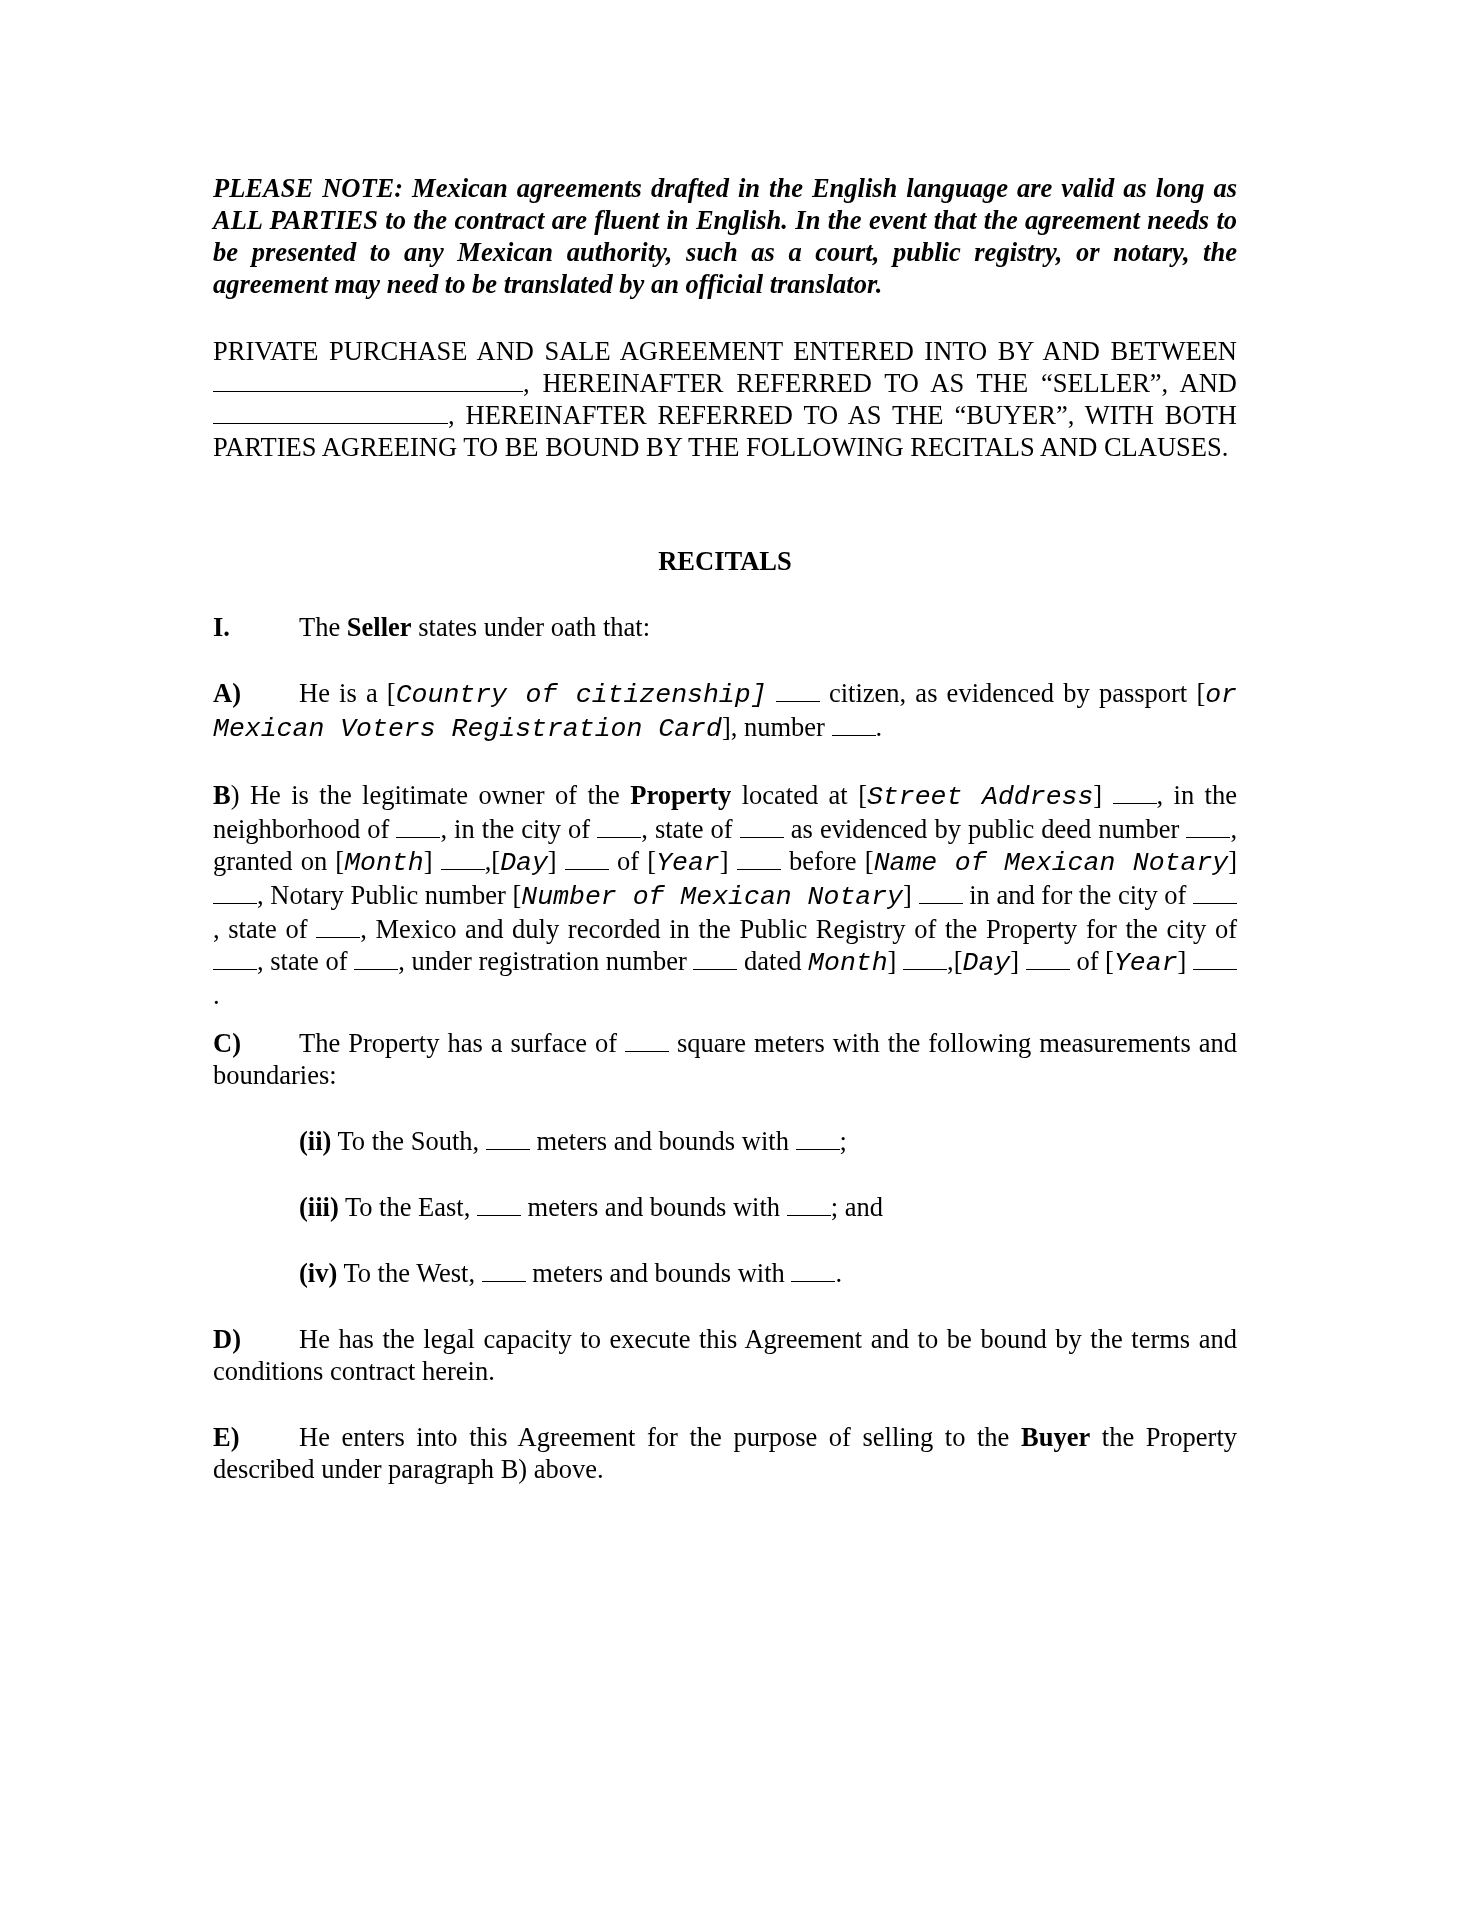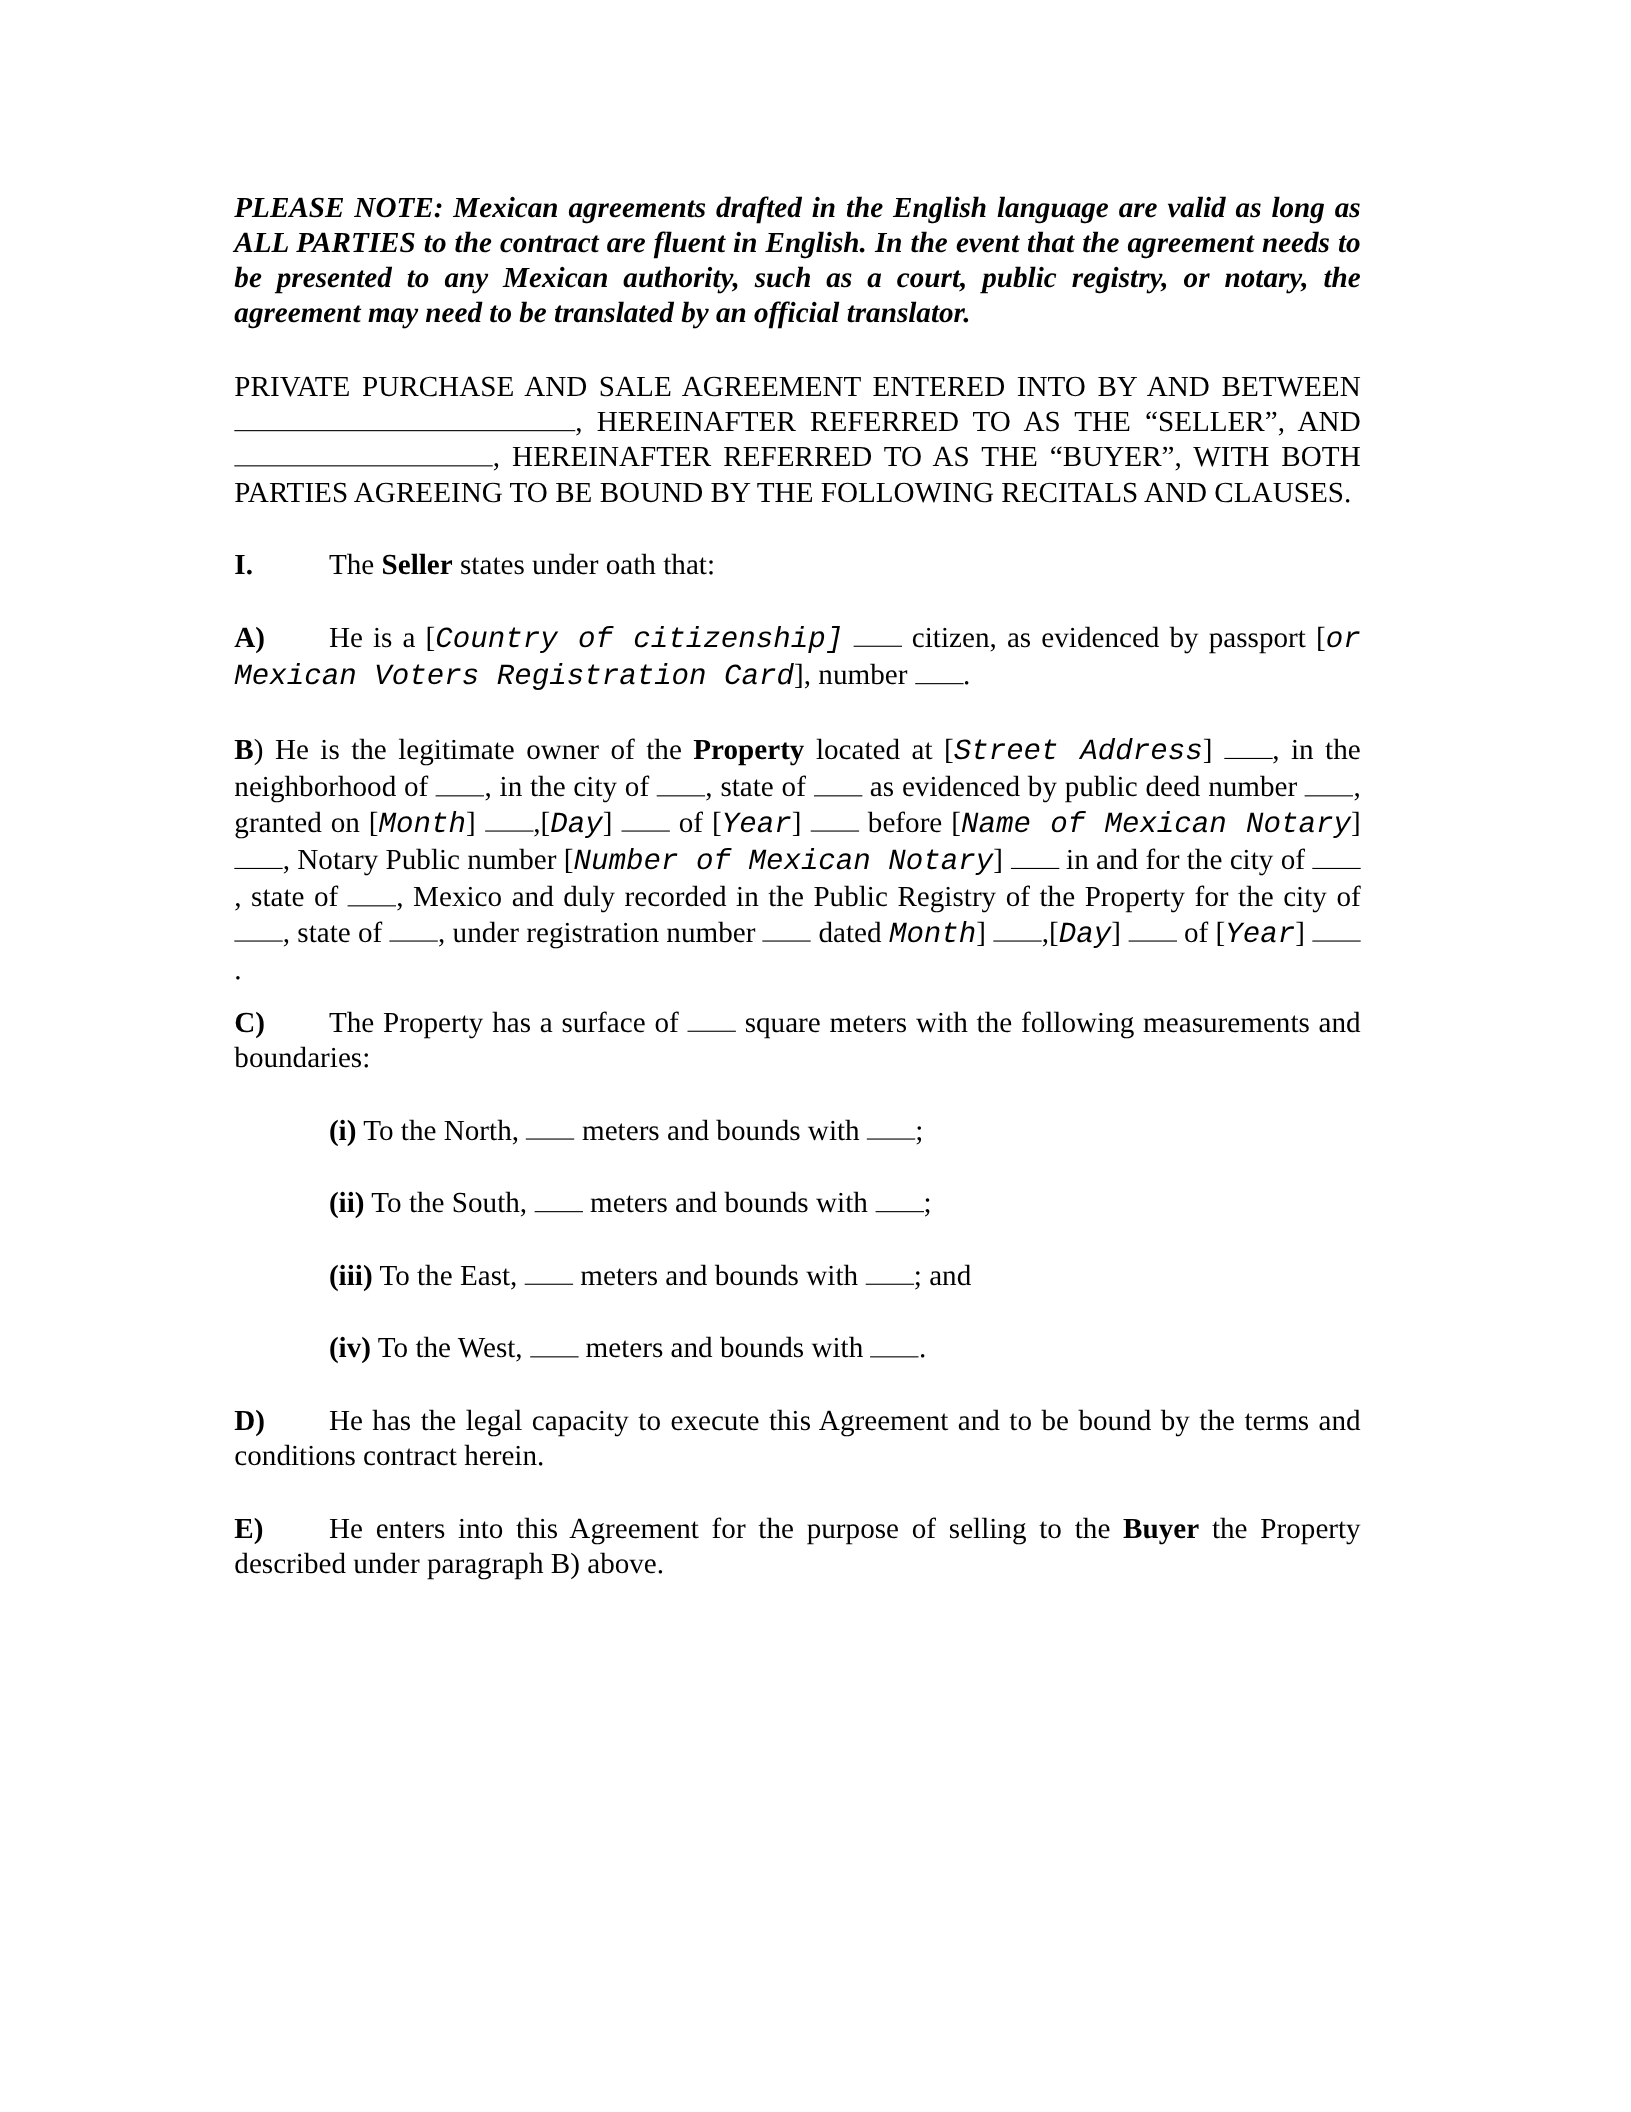--- a/index.html
+++ b/index.html
@@ -22,31 +22,31 @@
 </head>
 <body>
 
 <div class="page">
 
   <p class="note">PLEASE NOTE: Mexican agreements drafted in the English language are valid as long as ALL PARTIES to the contract are fluent in English. In the event that the agreement needs to be presented to any Mexican authority, such as a court, public registry, or notary, the agreement may need to be translated by an official translator.</p>
 
 
   <p class="preamble"><span>PRIVATE PURCHASE AND SALE AGREEMENT ENTERED INTO BY AND BETWEEN</span> <span class="blank-long" style="width:310px"></span><span>, HEREINAFTER REFERRED TO AS THE “SELLER”, AND</span> <span class="blank-long" style="width:235px"></span><span>, HEREINAFTER REFERRED TO AS THE “BUYER”, WITH BOTH PARTIES AGREEING TO BE BOUND BY THE FOLLOWING RECITALS AND CLAUSES.</span></p>
 
+  <p class="section-head">RECITALS</p>
 
   <p class="item"><span class="label">I.</span><span>The </span><b>Seller</b><span> states under oath that:</span></p>
 
   <p class="para"><span class="label">A)</span><span>He is a [</span><i>Country of citizenship]</i> <span class="u"></span><span> citizen, as evidenced by passport [</span><i>or Mexican Voters Registration Card</i><span>], number </span><span class="u"></span><span>.</span></p>
 
   <p class="para"><b>B</b><span>) He is the legitimate owner of the </span><b>Property</b><span> located at [</span><i>Street Address</i><span>] </span><span class="u"></span><span>, in the neighborhood of </span><span class="u"></span><span>, in the city of </span><span class="u"></span><span>, state of </span><span class="u"></span><span> as evidenced by public deed number </span><span class="u"></span><span>, granted on [</span><i>Month</i><span>] </span><span class="u"></span><span>,[</span><i>Day</i><span>] </span><span class="u"></span><span> of [</span><i>Year</i><span>] </span><span class="u"></span><span> before [</span><i>Name of Mexican Notary</i><span>] </span><span class="u"></span><span>, Notary Public number [</span><i>Number of Mexican Notary</i><span>] </span><span class="u"></span><span> in and for the city of </span><span class="u"></span><span>, state of </span><span class="u"></span><span>, Mexico and duly recorded in the Public Registry of the Property for the city of </span><span class="u"></span><span>, state of </span><span class="u"></span><span>, under registration number </span><span class="u"></span><span> dated </span><i>Month</i><span>] </span><span class="u"></span><span>,[</span><i>Day</i><span>] </span><span class="u"></span><span> of [</span><i>Year</i><span>] </span><span class="u"></span><span>.</span></p>
 
   <p class="para" style="margin-top:16px"><span class="label">C)</span><span>The Property has a surface of </span><span class="u"></span><span> square meters with the following measurements and boundaries:</span></p>
 
   <div id="boundaries">
-      <p class="sub"><b>(i)</b><span> To the North, </span><span class="u"></span><span> meters and bounds with </span><span class="u"></span><span>;</span></p>
       <p class="sub"><b>(ii)</b><span> To the South, </span><span class="u"></span><span> meters and bounds with </span><span class="u"></span><span>;</span></p>
       <p class="sub"><b>(iii)</b><span> To the East, </span><span class="u"></span><span> meters and bounds with </span><span class="u"></span><span>; and</span></p>
       <p class="sub"><b>(iv)</b><span> To the West, </span><span class="u"></span><span> meters and bounds with </span><span class="u"></span><span>.</span></p>
     </div>
 
   <p class="para"><span class="label">D)</span><span>He has the legal capacity to execute this Agreement and to be bound by the terms and conditions contract herein.</span></p>
 
   <p class="para"><span class="label">E)</span><span>He enters into this Agreement for the purpose of selling to the </span><b>Buyer</b><span> the Property described under paragraph B) above.</span></p>
 
 </div>

